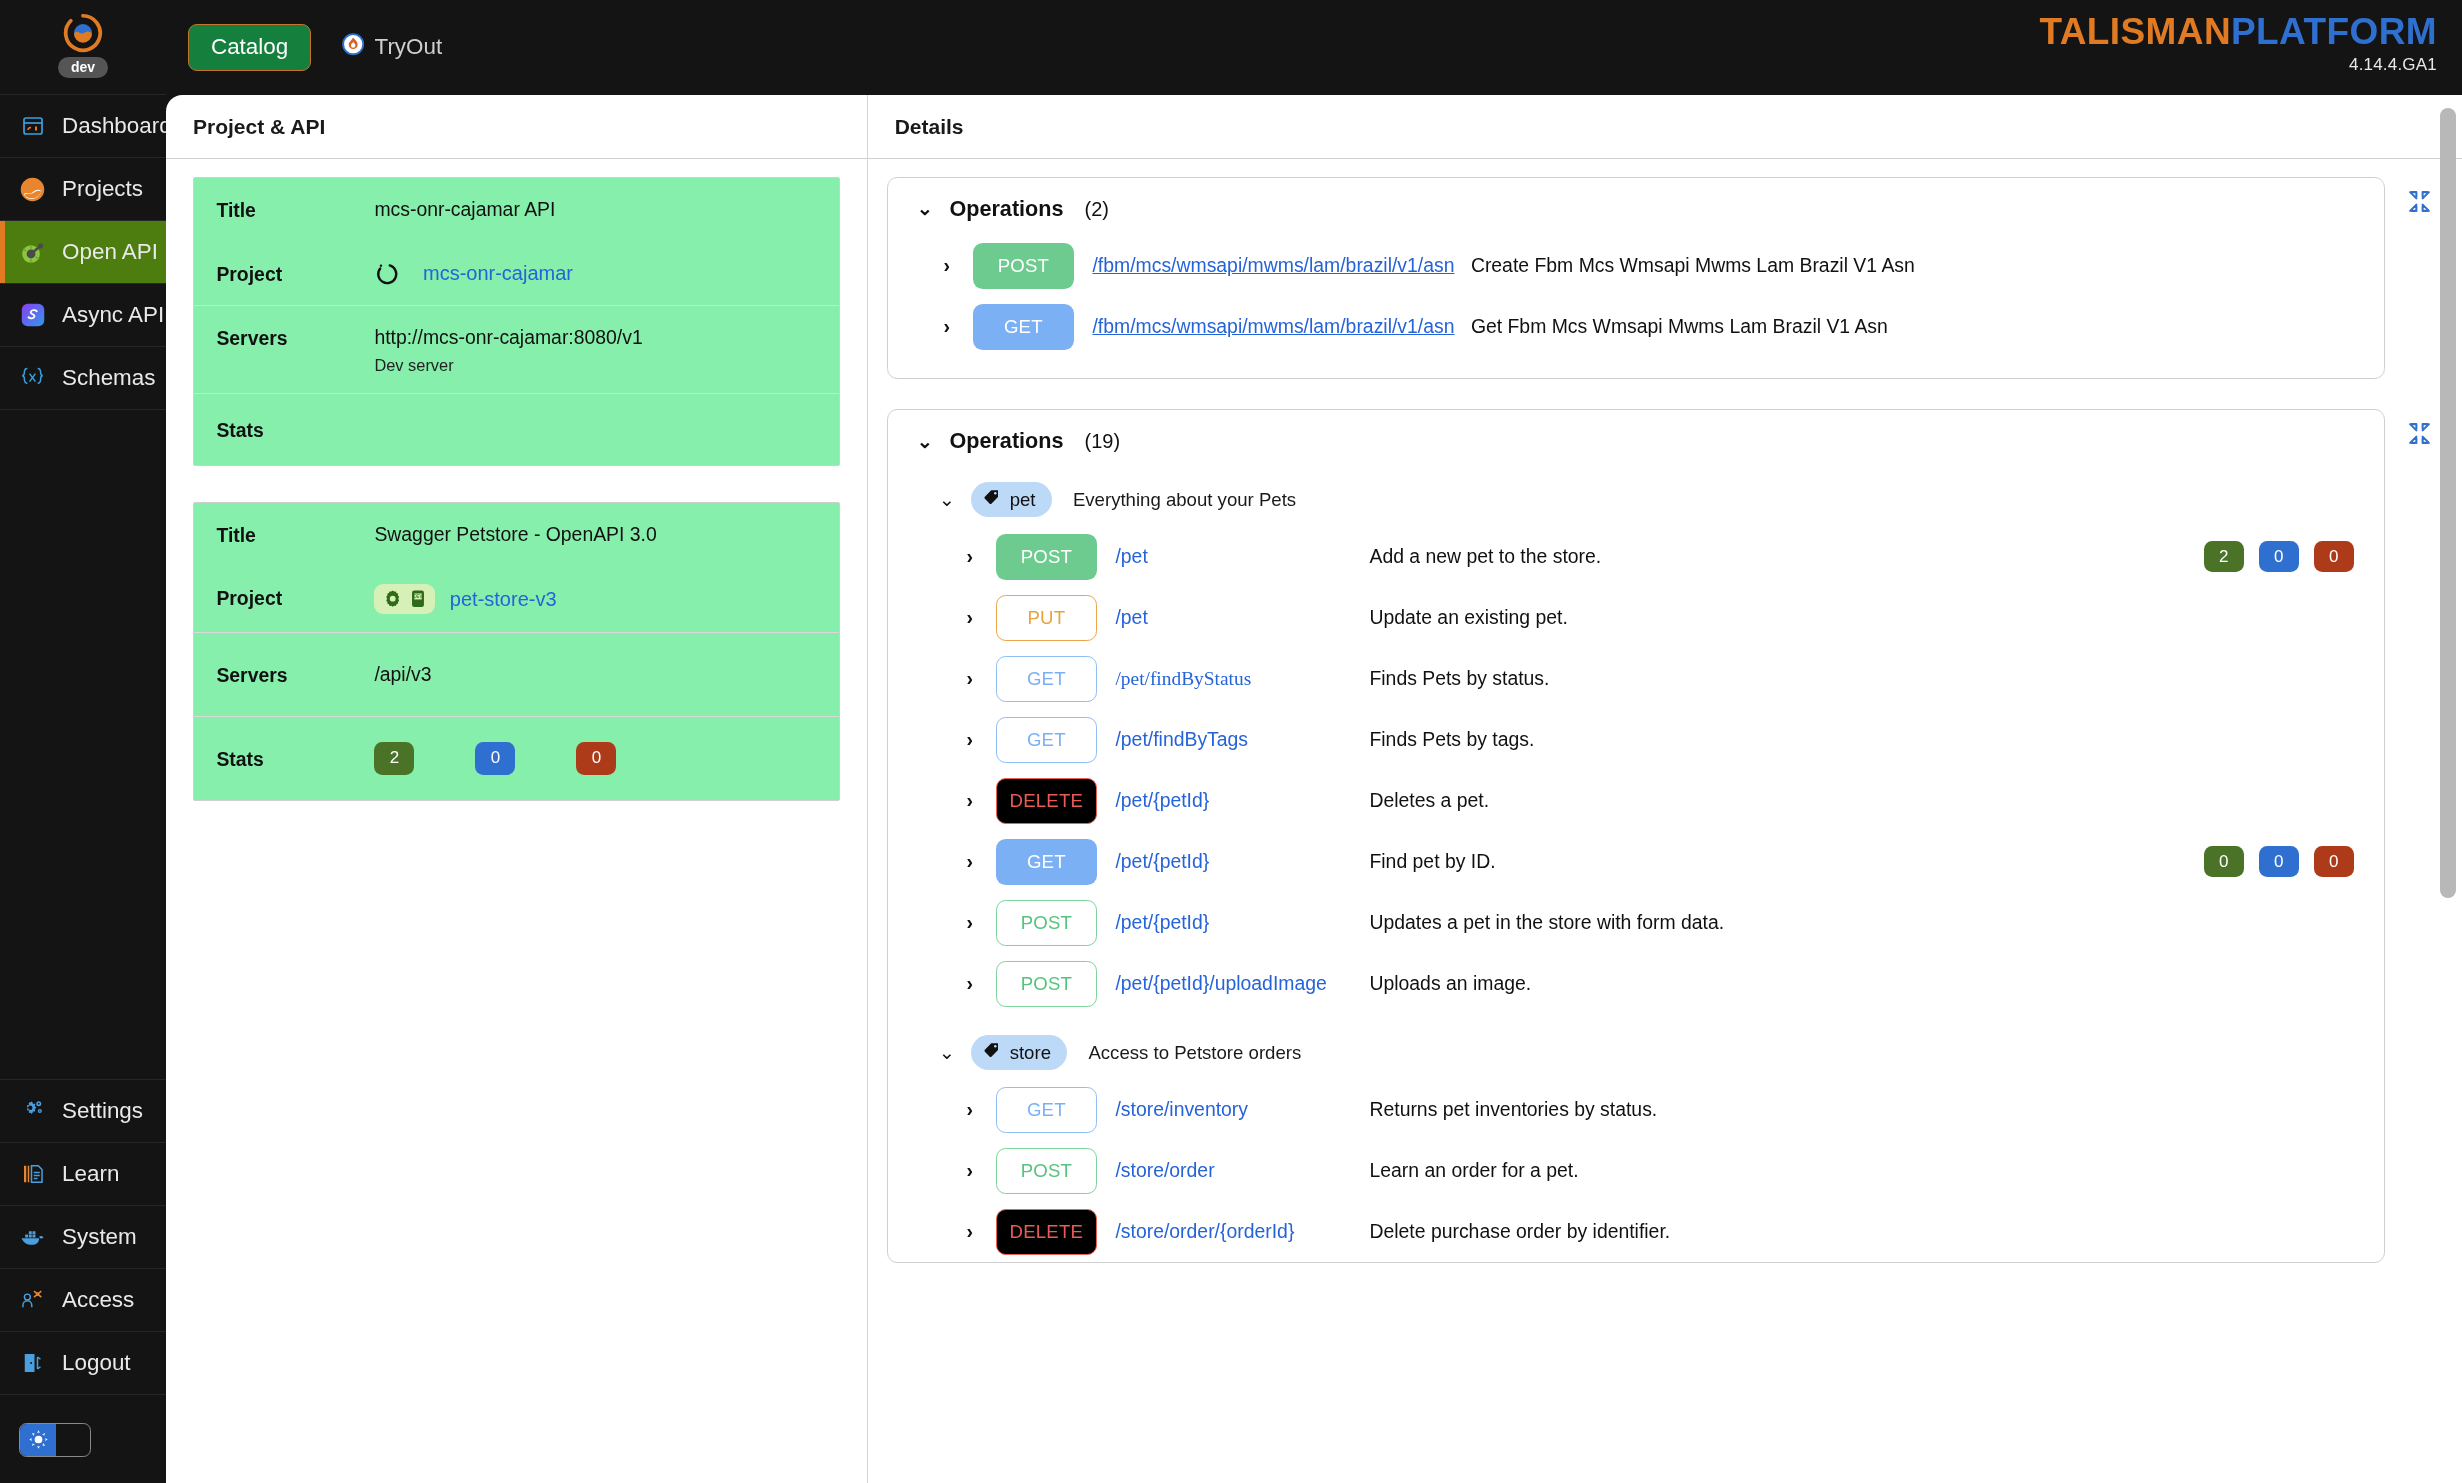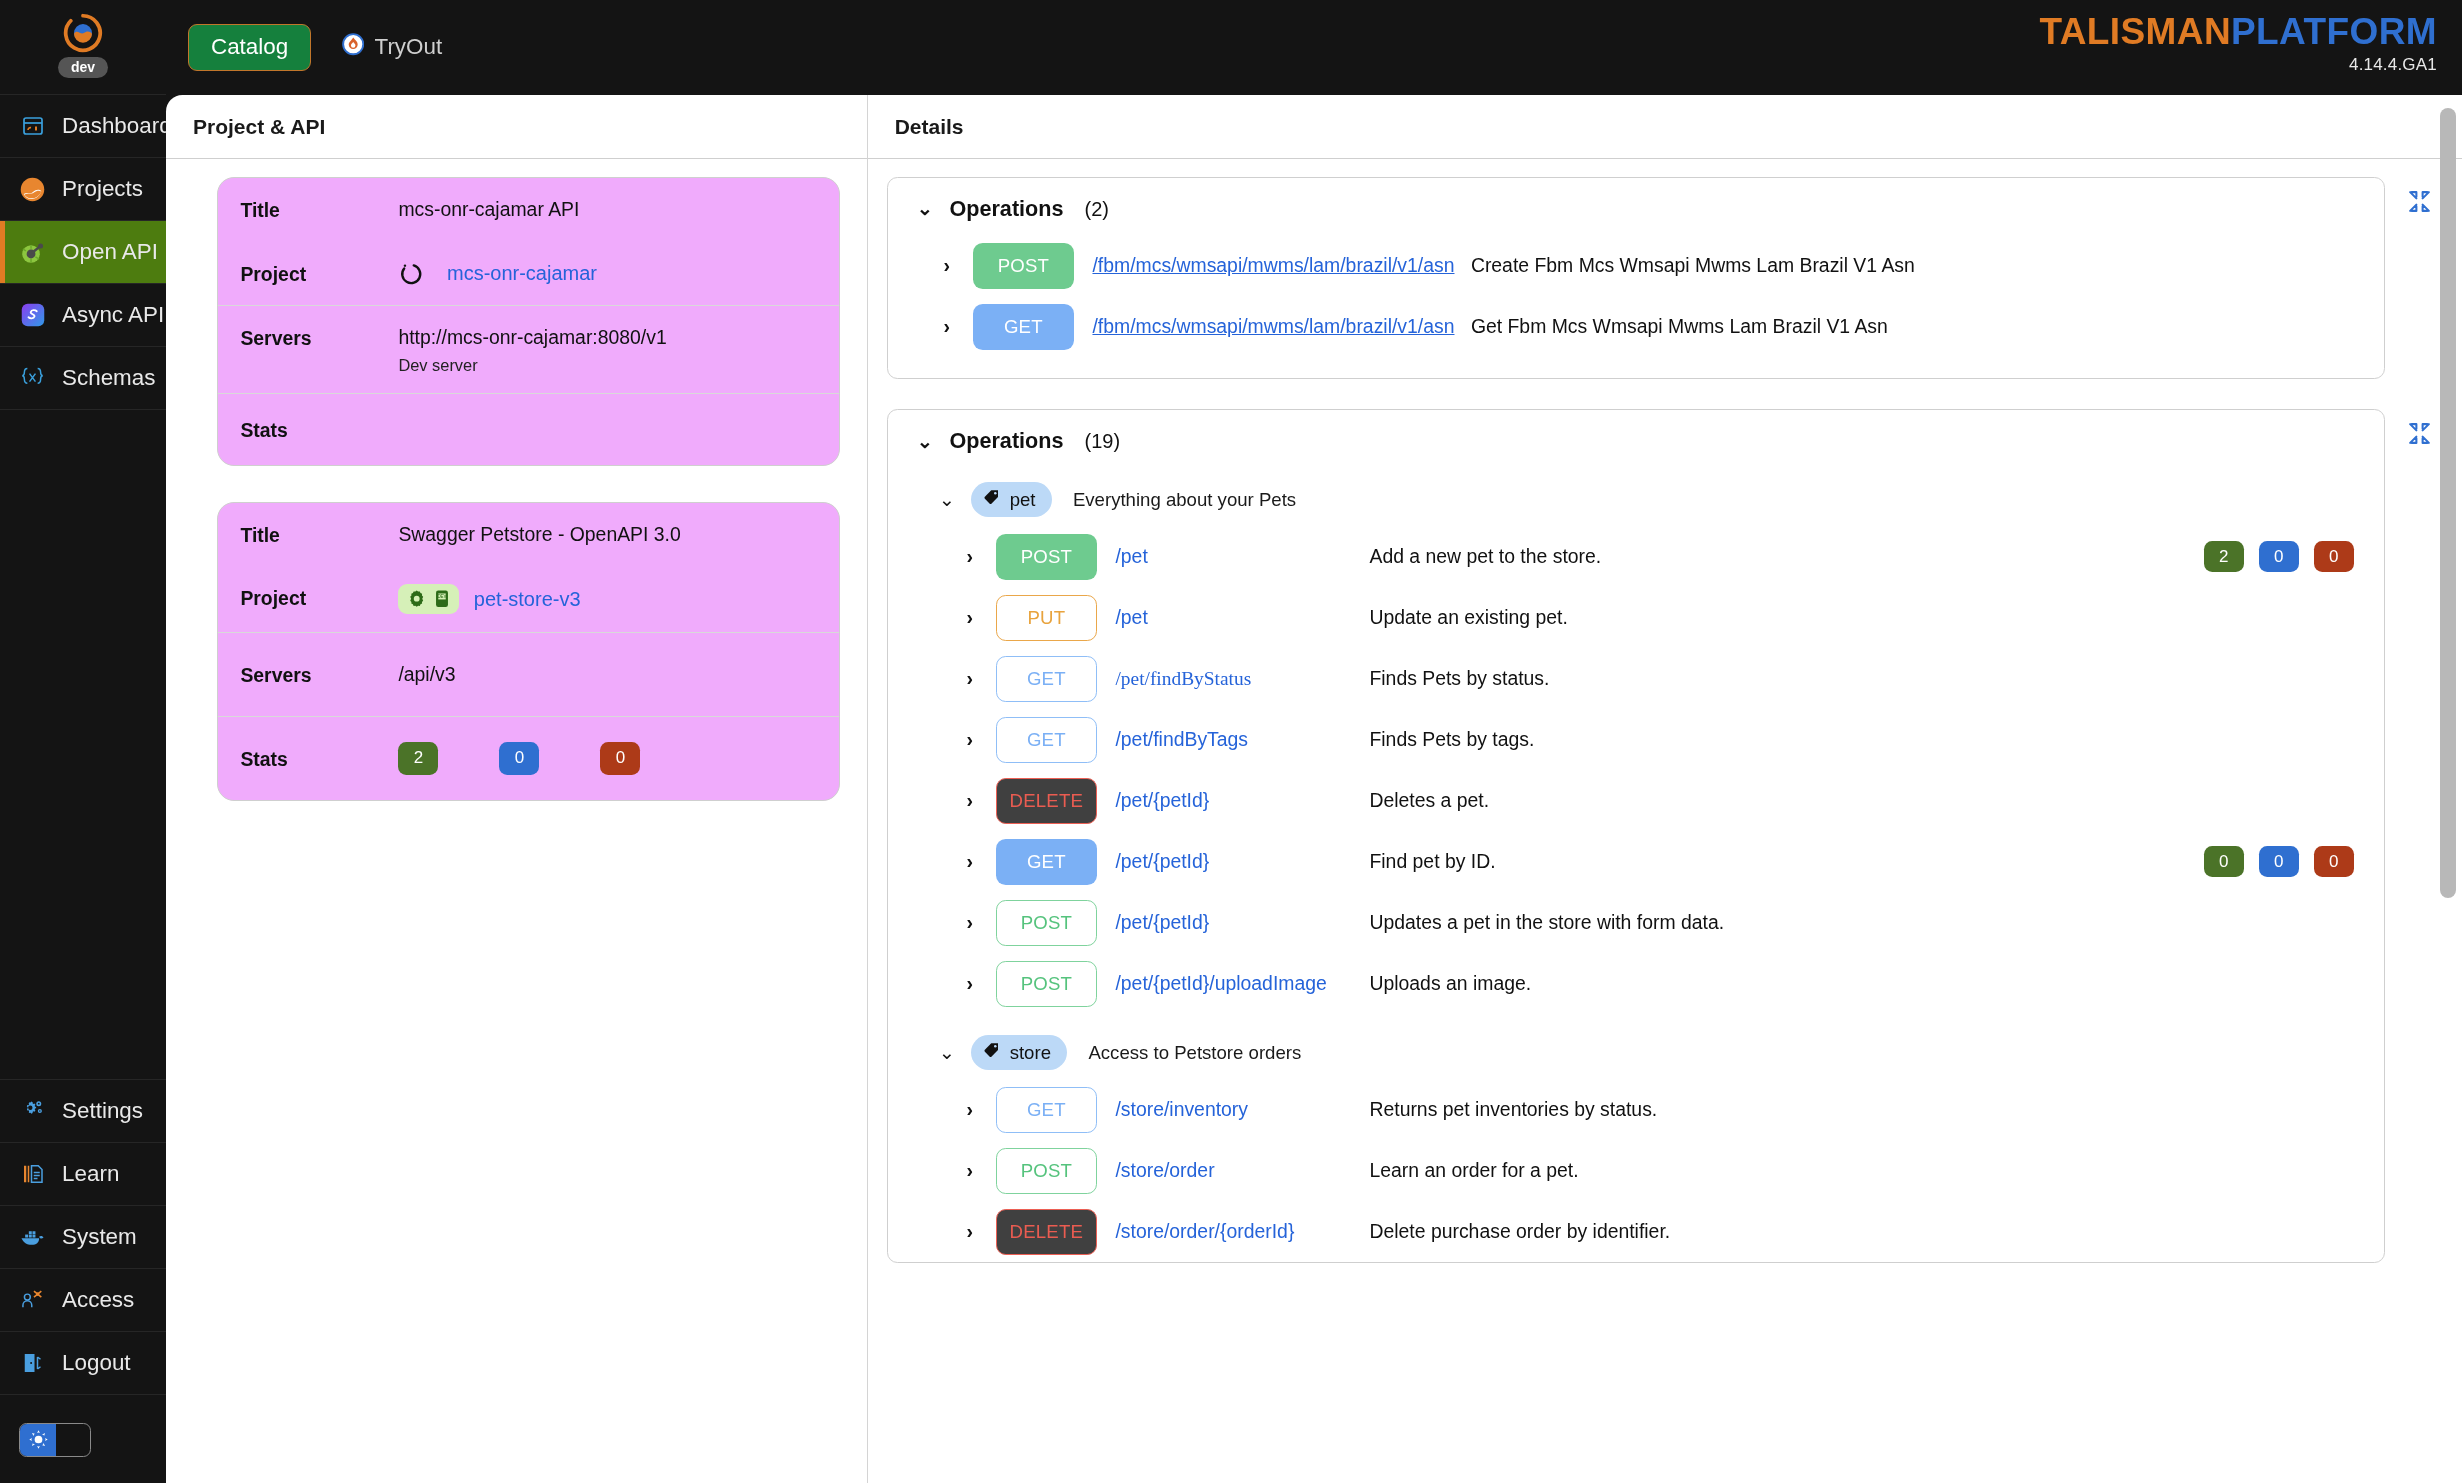--- a/index.html
+++ b/index.html
@@ -83,21 +83,21 @@
   .col-head {
     height: 64px; display:flex; align-items:center; padding-left: 27px;
     font-size: 21px; font-weight: bold; color:#1a1a1a;
     border-bottom: 0.7px solid #cfcfcf;
   }
   .col-body { flex:1 1 auto; padding: 18px 27px 0 27px; overflow:hidden; }
   .col-body.right { padding: 18px 22.4px 0 19.4px; }
 
   
   .card {
-    border: 0.7px solid #cfcfcf; border-radius: 17px; margin-bottom: 36px; background:#f0abfc;margin-left:24px;
+    border: 0.7px solid #cfcfcf; border-radius: 2px; margin-bottom: 36px; background:#86efac;
   }
   .card-row { display:flex; align-items:flex-start; padding: 18px 22.4px; }
   .card-row + .card-row { }
   .card-sec { border-top: 0.7px solid #d9d9d9; }
   .card-label { width: 158px; min-width:158px; font-size: 19.4px; font-weight: bold; color:#111; padding-top:3px; }
   .card-value { font-size: 19.4px; color:#111; line-height: 1.42; }
   .card-sub { font-size: 16.4px; color:#222; margin-top:4.5px; }
   .proj-link { color:#2563d9; font-size: 20px; text-decoration:none; }
   .proj-chip {
     display:inline-flex; align-items:center; gap:6.7px;
@@ -152,21 +152,21 @@
   .method {
     width: 101px; min-width:101px; height: 46px; border-radius: 9.7px;
     display:flex; align-items:center; justify-content:center;
     font-size: 18.6px; letter-spacing: 0.2px;
   }
   .m-post-solid { background:#6ecb8f; color:#fff; }
   .m-get-solid  { background:#7bb0f5; color:#fff; }
   .m-post-out   { background:#fff; color:#55c37d; border:1.5px solid #7fd39d; }
   .m-get-out    { background:#fff; color:#7bb0f5; border:1.5px solid #8fbef7; }
   .m-put-out    { background:#fff; color:#e8a33d; border:1.5px solid #eaa74a; }
-  .m-del-out    { background:#404040; color:#ea5c51; border:1.5px solid #ec5f54; }
+  .m-del-out    { background:#000000; color:#ea5c51; border:1.5px solid #ec5f54; }
   .op-path {
     color:#2563d9; font-size: 19.4px; margin-left: 18.6px; text-decoration:none;
     white-space:nowrap;
   }
   .op-path.underline { text-decoration: underline; }
   .op-desc { font-size: 19.4px; color:#111; white-space:nowrap; }
   .op-badges { display:flex; align-items:center; gap: 15px; margin-left:auto; margin-right: 30px; }
   .op-badge {
     min-width: 40px; height: 31px; border-radius: 8.2px; color:#fff;
     display:flex; align-items:center; justify-content:center; font-size: 17px; padding:0 9.7px;

